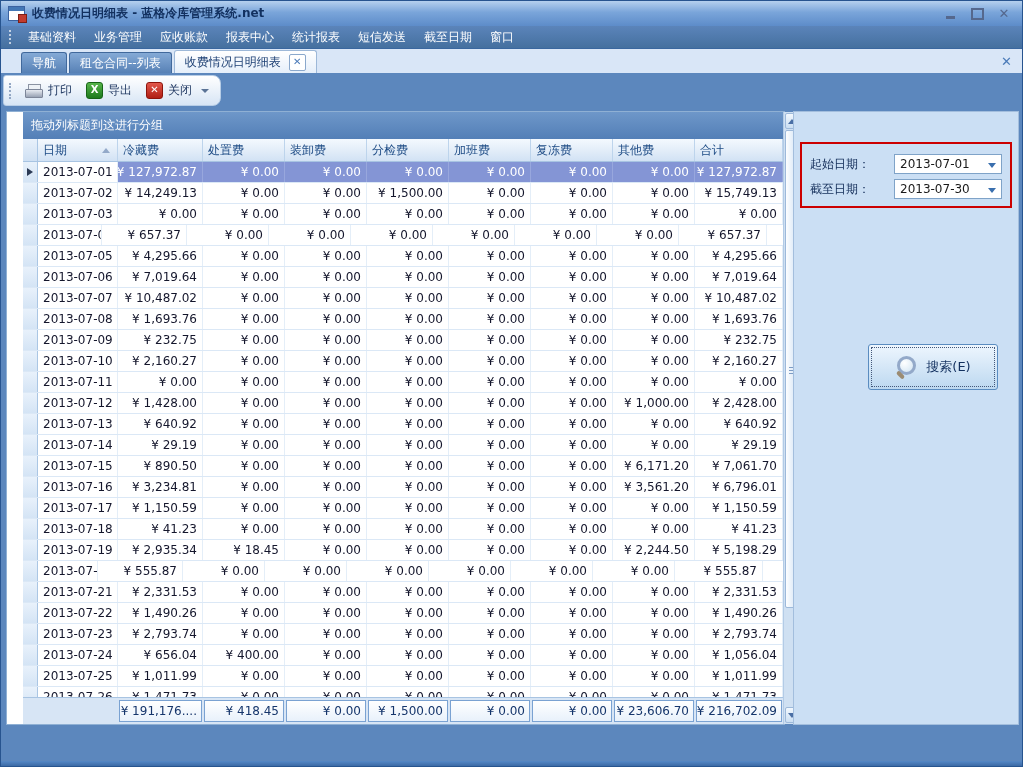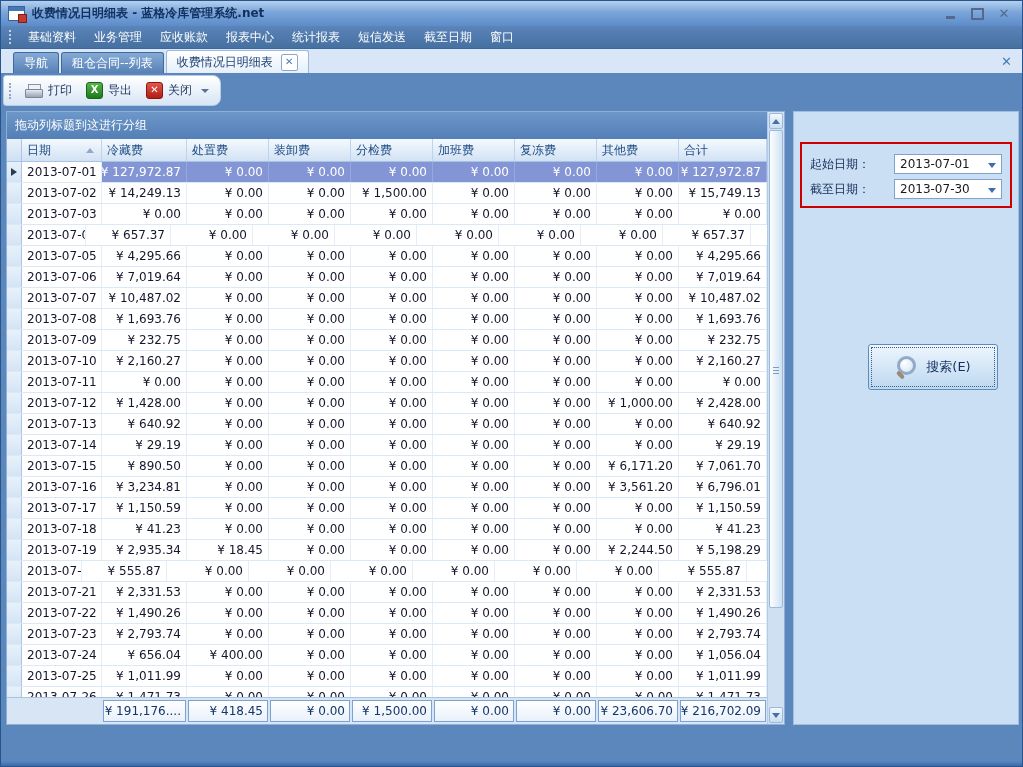--- a/index.html
+++ b/index.html
@@ -22,21 +22,21 @@
   .wc-close-x{color:#55688d;font-weight:bold;font-size:13px;line-height:13px;}
 
   
   .menubar{position:absolute;left:0;top:25px;right:0;height:22px;
     background:linear-gradient(#5b84ba,#45709f);display:flex;align-items:center;color:#fff;padding-left:4px;}
   .vgrip{width:4px;height:14px;margin:0 4px;border-left:2px dotted rgba(255,255,255,.65);}
   .menu-item{padding:3px 9px;cursor:default;}
 
   
   .tabbar{position:absolute;left:0;top:47px;right:0;height:25px;background:#d9e6f7;
-    border-top:1px solid #3a679f;display:flex;align-items:flex-end;padding-left:12px;}
+    border-top:1px solid #3a679f;display:flex;align-items:flex-end;padding-left:20px;}
   .tab{display:flex;align-items:center;padding:0 10px;margin-right:2px;height:21px;
     border-radius:3px 3px 0 0;white-space:nowrap;}
   .tab.inactive{background:linear-gradient(#85aad6,#557fb4);color:#fff;border:1px solid #41699c;border-bottom:none;}
   .tab.active{background:linear-gradient(#ffffff,#e4eefa);color:#1c3f73;border:1px solid #9db8d8;border-bottom:none;height:23px;}
   .tab-close{width:15px;height:15px;margin-left:8px;border:1px solid #8aa8cc;background:#fff;color:#4a7ab8;
     font-size:10px;line-height:14px;text-align:center;border-radius:2px;}
   .tabbar-close{position:absolute;right:10px;bottom:5px;color:#4a7ab8;font-weight:bold;font-size:13px;}
 
   
   .toolband{position:absolute;left:0;top:72px;right:0;height:36px;background:#5c87bd;}
@@ -54,21 +54,21 @@
   .icon-export::after{content:"X";}
   .icon-close{width:15px;height:15px;background:linear-gradient(#e2574b,#b01e14);border:1px solid #8c140c;
     border-radius:3px;color:#fff;font-size:10px;font-weight:bold;text-align:center;line-height:14px;}
   .icon-close::after{content:"\2715";}
   .drop-arrow{width:0;height:0;border-left:4px solid transparent;border-right:4px solid transparent;
     border-top:4px solid #5a7396;margin-left:2px;}
 
   
   .table-panel{position:absolute;left:5px;top:110px;width:779px;height:614px;background:#fff;
     border:1px solid #8fb0d4;box-sizing:border-box;display:flex;}
-  .grid-col{width:760px;display:flex;flex-direction:column;}
+  .grid-col{width:760px;display:flex;flex-direction:column;margin-left:16px;}
   .group-strip{height:27px;flex:0 0 27px;background:linear-gradient(#6e97c9,#537fb7);color:#fff;
     display:flex;align-items:center;padding-left:8px;box-sizing:border-box;}
   .header-row{height:23px;flex:0 0 23px;display:flex;background:linear-gradient(#f4f9fe,#d2e2f4);
     border-bottom:1px solid #a8c4e2;box-sizing:border-box;}
   .ind-h{width:15px;flex:0 0 15px;background:linear-gradient(#e8f1fb,#cfe0f3);border-right:1px solid #aac6e4;box-sizing:border-box;}
   .hcell{box-sizing:border-box;border-right:1px solid #bdd4ec;display:flex;align-items:center;
     padding:0 5px;color:#1d4b85;}
   .sort-up{width:0;height:0;border-left:4px solid transparent;border-right:4px solid transparent;
     border-bottom:5px solid #93a9c9;margin-left:auto;margin-right:2px;}
   .rows{height:535px;flex:0 0 535px;overflow:hidden;}

